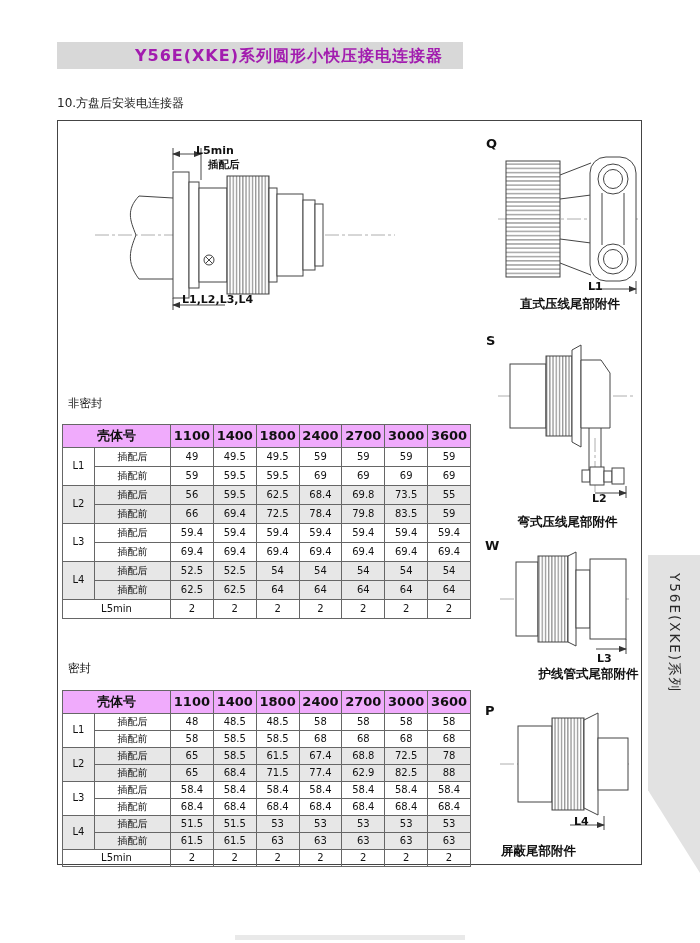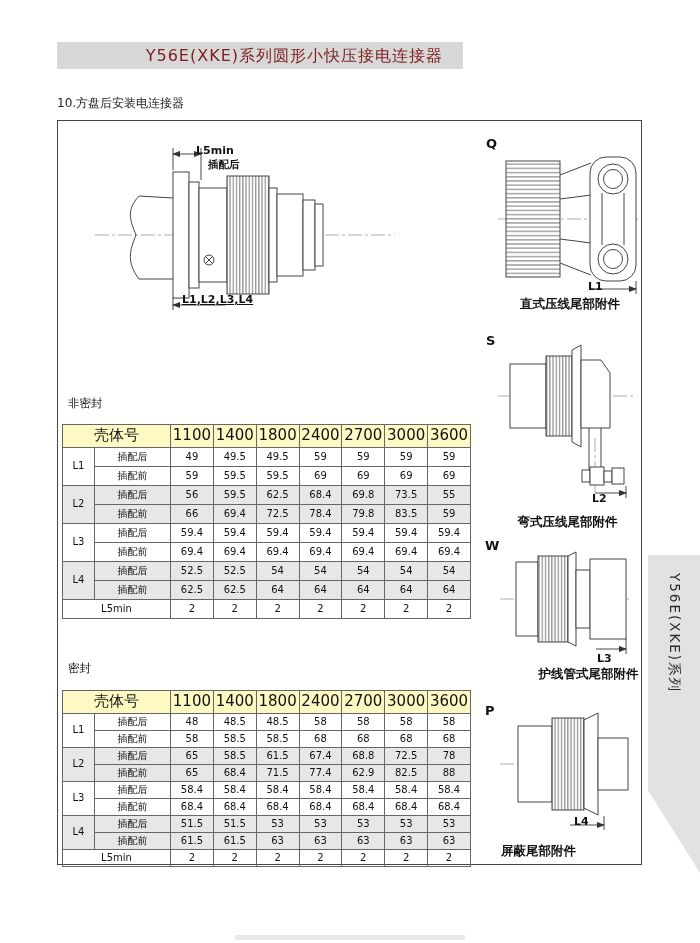--- a/index.html
+++ b/index.html
@@ -7,21 +7,21 @@
     width:700px;height:943px;position:relative;background:#ffffff;
     font-family:"DejaVu Sans","Liberation Sans",sans-serif;color:#1a1a1a;
     overflow:hidden;
   }
   .abs{position:absolute;}
 
   
   .title-band{left:57px;top:42px;width:406px;height:27px;background:#d8d8d8;}
   .title-band span{
     display:block;text-align:right;padding-right:20px;line-height:27px;
-    font-size:16px;font-weight:normal;letter-spacing:1px;color:#7f1d1d;padding-left:26px;
+    font-size:16px;font-weight:bold;letter-spacing:1px;color:#a21caf;padding-left:26px;
   }
 
   
   .section{left:57px;top:95px;font-size:12px;color:#222;}
   .section .no{}
 
   
   .content-box{left:57px;top:120px;width:583px;height:743px;border:1px solid #444;background:#fff;}
 
   
@@ -30,21 +30,21 @@
   .caption{font-weight:bold;font-size:12.5px;color:#111;text-align:center;white-space:nowrap;}
   .tbl-label{font-size:11.5px;color:#111;}
 
   
   .tbl{left:62px;width:409px;}
   .tbl table{border-collapse:collapse;width:100%;table-layout:fixed;border:1.5px solid #333;}
   .tbl th,.tbl td{
     border:1px solid #666;text-align:center;vertical-align:middle;
     font-size:10px;color:#111;padding:0;line-height:1.05;white-space:nowrap;overflow:hidden;
   }
-  .tbl thead th{background:#fef9c3;font-weight:normal;font-size:15px;height:22px;}
+  .tbl thead th{background:#f0abfc;font-weight:bold;font-size:13px;height:22px;}
   .t1 tbody td{height:18px;}
   .t2 tbody td{height:16px;}
   .tbl tr.shaded td{background:#e7e7e7;}
   .tbl tr.gstart td{border-top:1.5px solid #333;}
   .tbl td.sub{font-size:10px;}
 
   
   .side-tab{
     left:648px;top:555px;width:52px;height:318px;background:#e2e2e2;
     clip-path:polygon(0 0,100% 0,100% 100%,0 74%);
@@ -117,21 +117,21 @@
 
   <line class="dim" x1="78" y1="30" x2="78" y2="8"></line>
   <line class="dim" x1="106" y1="40" x2="106" y2="8"></line>
   <line class="dim" x1="78" y1="14" x2="106" y2="14" marker-start="url(#arrL)" marker-end="url(#arr)"></line>
 
   <line class="dim" x1="78" y1="158" x2="78" y2="170"></line>
   <line class="dim" x1="78" y1="165" x2="130" y2="165" marker-start="url(#arrL)"></line>
 </svg>
 <span class="abs dlabel" style="left:196px;top:144px;">L5min</span>
 <span class="abs dlabel" style="left:208px;top:158px;font-size:10.5px;">插配后</span>
-<span class="abs dlabel" style="left:182px;top:293px;text-decoration:underline;">L1,L2,L3,L4</span>
+<span class="abs dlabel" style="left:182px;top:293px;">L1,L2,L3,L4</span>
 
 <span class="abs letter" style="left:486px;top:136px;">Q</span>
 <svg class="abs" style="left:498px;top:155px;" width="140" height="140" viewBox="0 0 140 140">
   <line class="cl" x1="0" y1="64" x2="140" y2="64"></line>
   <rect x="8" y="6" width="54" height="116" fill="url(#knurlH)" stroke="#444" stroke-width="1"></rect>
   <line class="ln" x1="62" y1="20" x2="93" y2="8"></line>
   <line class="ln" x1="62" y1="108" x2="93" y2="120"></line>
   <line class="ln" x1="62" y1="44" x2="93" y2="40"></line>
   <line class="ln" x1="62" y1="84" x2="93" y2="88"></line>
   <rect class="fl" x="92" y="2" width="46" height="124" rx="16"></rect>

